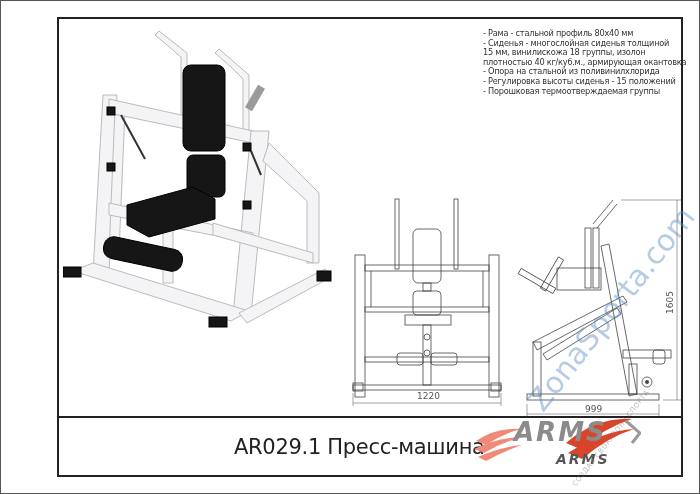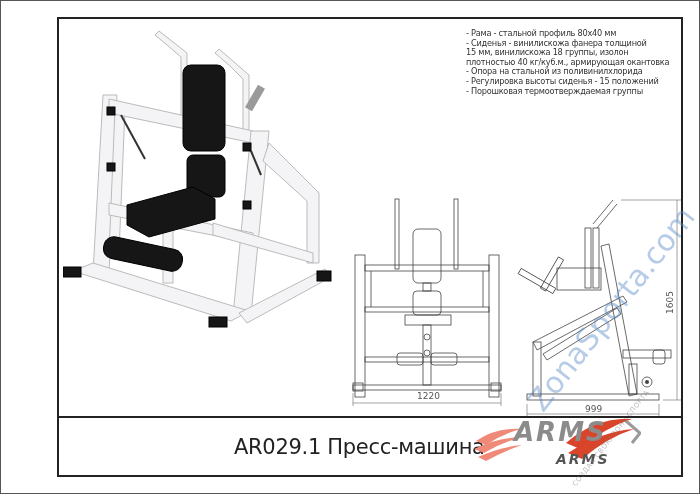--- a/index.html
+++ b/index.html
@@ -1,20 +1,20 @@
 <!DOCTYPE html>
 <html><head>
 <meta charset="utf-8">
 <style>
   html, body { margin: 0; padding: 0; background: #ffffff; }
   body { width: 700px; height: 494px; position: relative; overflow: hidden; font-family: "DejaVu Sans", sans-serif; }
   .outer { position: absolute; left: 0; top: 0; width: 698px; height: 492px; border: 1px solid #555; background: #fff; }
   .inner { position: absolute; left: 56px; top: 16px; width: 622px; height: 456px; border: 2px solid #222; background: #fff; }
   .divider { position: absolute; left: 0; top: 397px; width: 622px; height: 0; border-top: 2px solid #222; }
-  .specs { position: absolute; left: 407px; top: 10px; width: 215px; font-size: 8.2px; line-height: 9.6px; color: #333; font-family: "DejaVu Sans", sans-serif; letter-spacing: -0.25px; }
+  .specs { position: absolute; left: 424px; top: 10px; width: 215px; font-size: 8.2px; line-height: 9.6px; color: #333; font-family: "DejaVu Sans", sans-serif; letter-spacing: -0.25px; }
   .specs div { white-space: nowrap; }
   .title { position: absolute; left: 175px; top: 416px; font-size: 21px; color: #222; font-family: "DejaVu Sans", sans-serif; letter-spacing: -0.3px; }
   .photo { position: absolute; left: 4px; top: 4px; width: 290px; height: 320px; }
   .front { position: absolute; left: 284px; top: 172px; width: 180px; height: 225px; }
   .side { position: absolute; left: 454px; top: 165px; width: 190px; height: 235px; }
   .dim { font-family: "DejaVu Sans", sans-serif; font-size: 9px; fill: #555; }
   .logo { position: absolute; left: 455px; top: 402px; width: 185px; height: 70px; }
   .logo-big { position: absolute; left: 58px; top: 14px; font-size: 26px; font-weight: bold; font-style: italic; color: #8b8b8b; letter-spacing: 2px; font-family: "DejaVu Sans", sans-serif; }
   .logo-small { position: absolute; left: 100px; top: 48px; font-size: 14px; font-weight: bold; font-style: italic; color: #555; letter-spacing: 2px; font-family: "DejaVu Sans", sans-serif; }
   .wm { position: absolute; left: 520px; top: 395px; transform: rotate(-52deg); transform-origin: left top; color: rgba(90,140,200,0.45); font-size: 30px; font-family: "DejaVu Sans", sans-serif; white-space: nowrap; pointer-events: none; }
@@ -152,21 +152,21 @@
         <line x1="14" y1="220" x2="14" y2="232"></line>
         <line x1="146" y1="220" x2="146" y2="232"></line>
         <line x1="14" y1="230" x2="146" y2="230"></line>
       </g>
       <text class="dim" x="72" y="228">999</text>
       <text class="dim" x="160" y="130" transform="rotate(-90 160 130)">1605</text>
     </svg>
 
     <div class="specs">
       <div>- Рама - стальной профиль 80х40 мм</div>
-      <div>- Сиденья - винилискожа фанера толщиной</div>
+      <div>- Сиденья - многослойная сиденья толщиной</div>
       <div>15 мм, винилискожа 18 группы, изолон</div>
       <div>плотностью 40 кг/куб.м., армирующая окантовка</div>
       <div>- Опора на стальной из поливинилхлорида</div>
       <div>- Регулировка высоты сиденья - 15 положений</div>
       <div>- Порошковая термоотверждаемая группы</div>
     </div>
 
     <div class="divider"></div>
 
     <div class="title">AR029.1 Пресс-машина</div>

